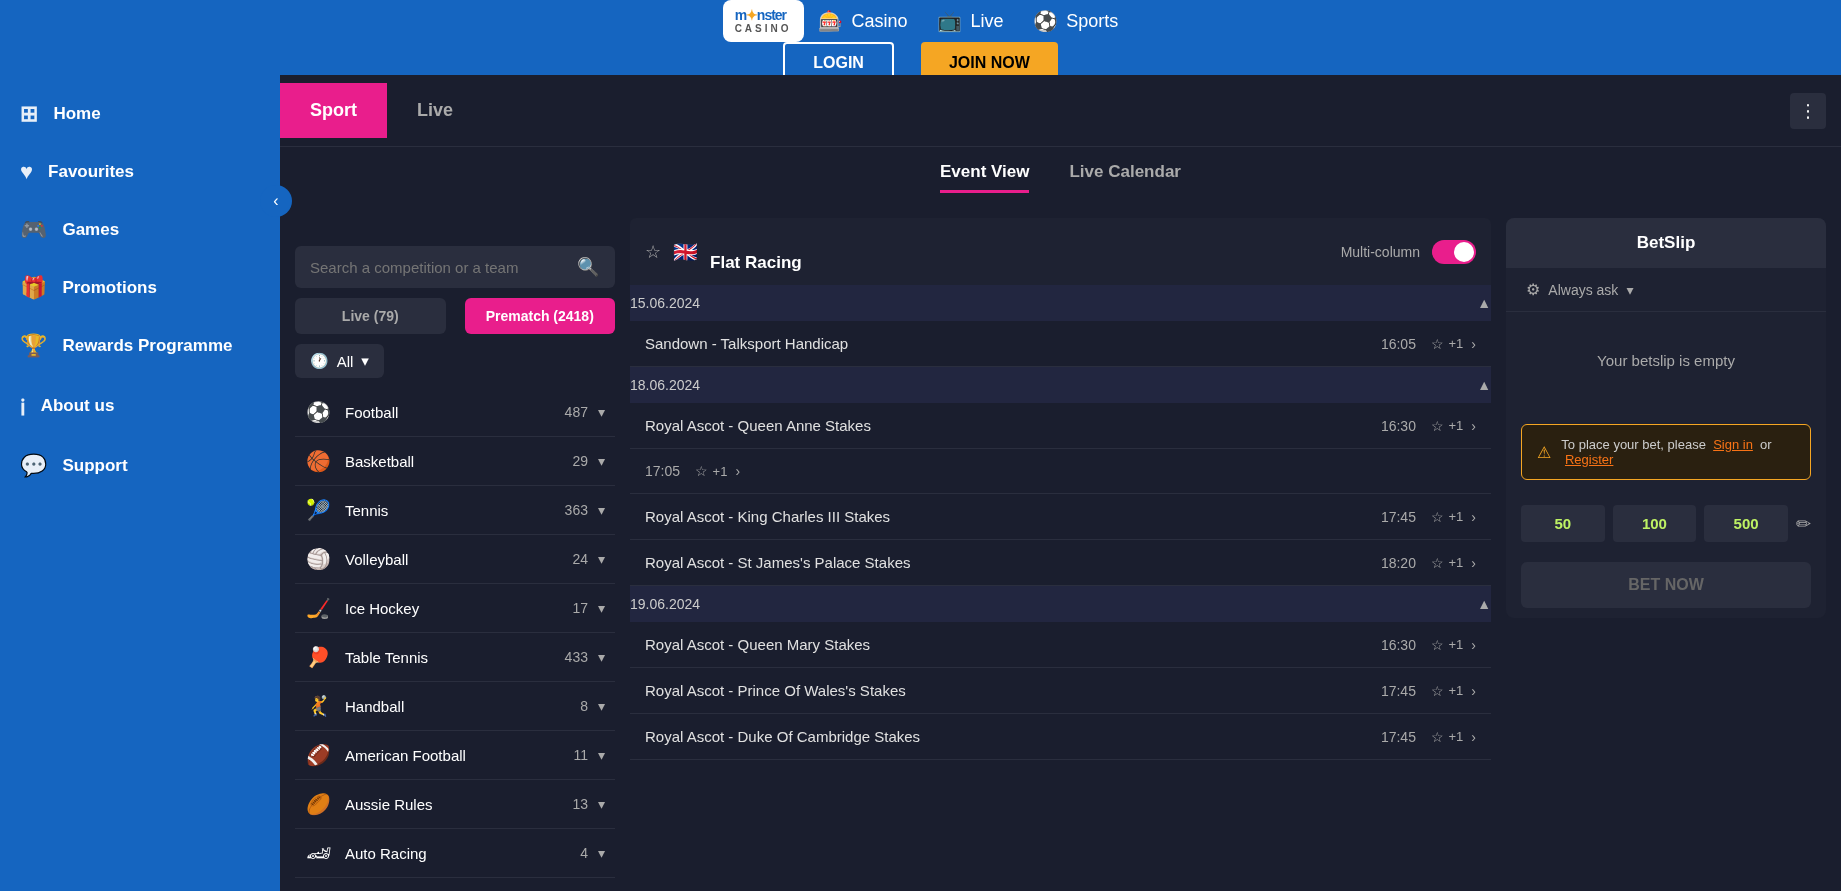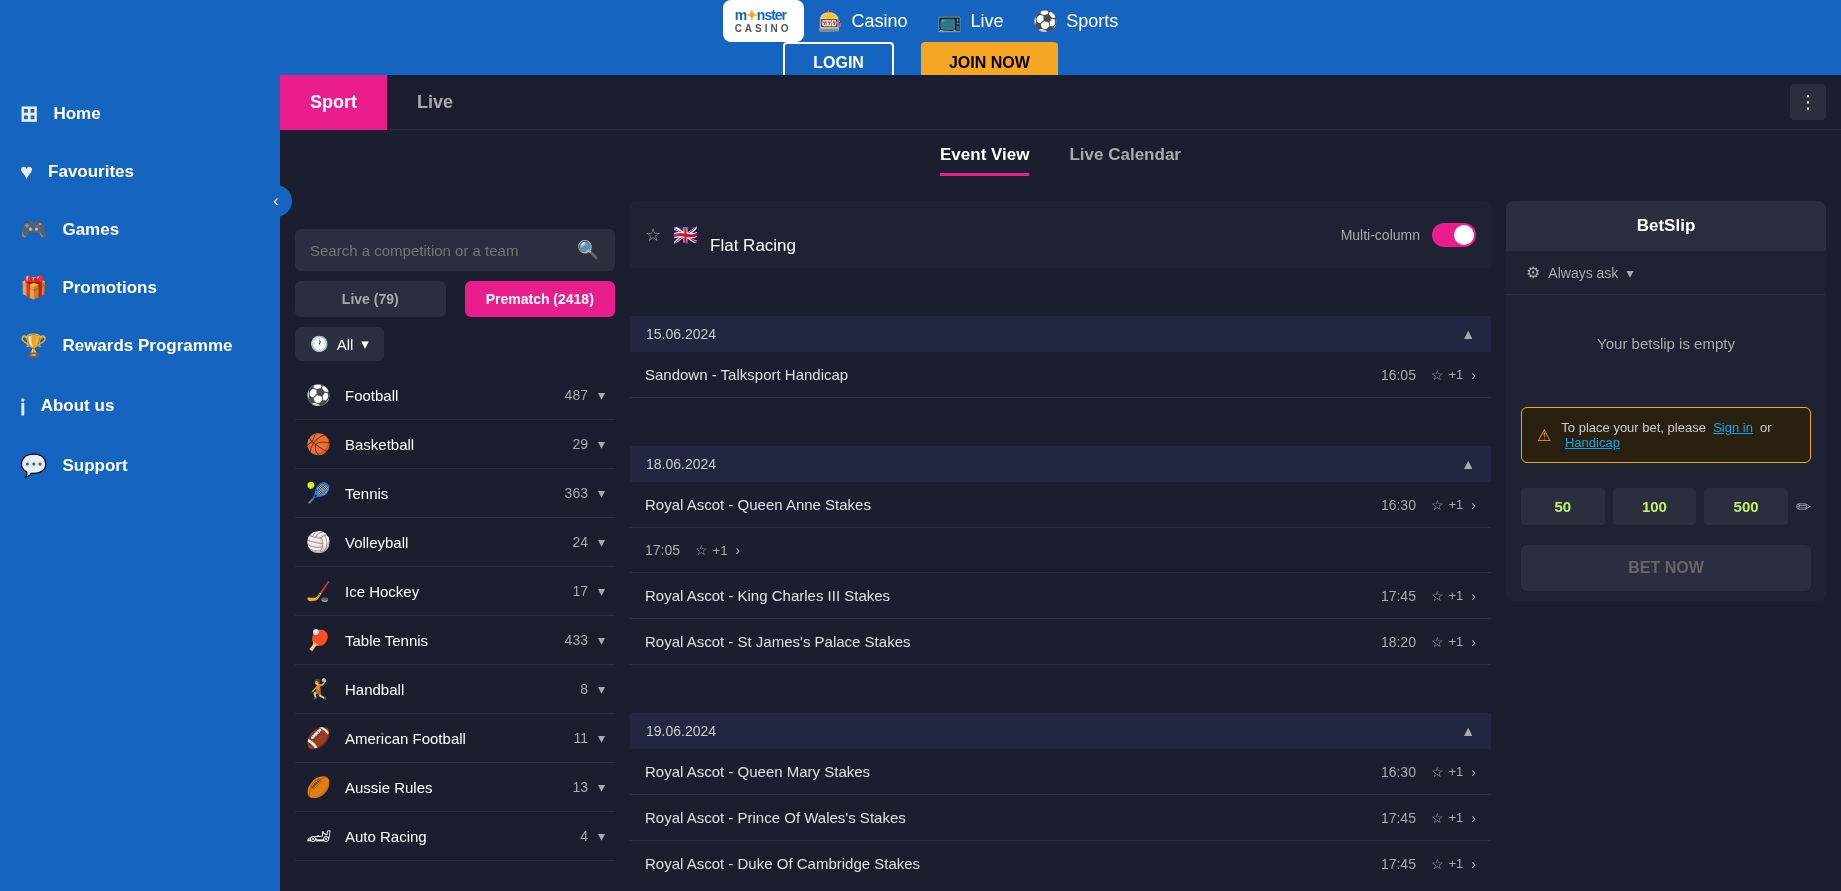--- a/index.html
+++ b/index.html
@@ -127,21 +127,21 @@
       flex-direction: column;
       overflow: hidden;
     }
 
     
     .sport-tabs {
       display: flex;
       align-items: center;
       background: #1a1e2e;
       border-bottom: 1px solid #2a2e3e;
-      height: 55px;
+      height: 72px;
       padding: 0;
       flex-shrink: 0;
       justify-content: space-between;
     }
     .sport-tabs-left {
       display: flex;
     }
     .sport-tab {
       padding: 0 30px;
       height: 55px;
@@ -290,21 +290,21 @@
       display: flex;
       align-items: center;
       padding: 12px 15px;
       background: #1e2232;
       border-radius: 6px 6px 0 0;
       gap: 12px;
       flex-shrink: 0;
     }
     .star-icon { color: #aaa; font-size: 18px; cursor: pointer; }
     .flag-icon { font-size: 20px; }
-    .event-title { flex: 1; font-size: 17px; font-weight: 400; margin-top: 23px; }
+    .event-title { flex: 1; font-size: 17px; font-weight: 700; margin-top: 23px; }
     .multi-col-label { color: #aaa; font-size: 14px; }
     .toggle {
       width: 44px;
       height: 24px;
       background: #e91e8c;
       border-radius: 12px;
       position: relative;
       cursor: pointer;
     }
     .toggle::after {
@@ -313,27 +313,26 @@
       height: 20px;
       background: #fff;
       border-radius: 50%;
       position: absolute;
       right: 2px;
       top: 2px;
     }
 
     .date-section {
       background: #222640;
-      padding: 10px 16px;
+      padding: 10px 0;
       font-size: 14px;
       color: #ccc;
       display: flex;
       align-items: center;
       justify-content: space-between;
-      margin-top: 48px;
     }
     .date-section .chevron { color: #aaa; }
 
     .event-row {
       display: flex;
       align-items: center;
       padding: 14px 15px;
       border-bottom: 1px solid #2a2e3e;
       cursor: pointer;
       background: #1a1e2e;
@@ -385,21 +384,21 @@
       border: 1px solid #f5a623;
       border-radius: 6px;
       padding: 12px 15px;
       font-size: 13px;
       color: #ccc;
       display: flex;
       gap: 10px;
       align-items: center;
     }
     .warning-icon { color: #f5a623; font-size: 16px; }
-    .sign-link { color: #0ea5e9; text-decoration: underline; cursor: pointer; }
+    .sign-link { color: #f97316; text-decoration: underline; cursor: pointer; }
     .stake-buttons {
       display: flex;
       gap: 8px;
       padding: 10px 15px;
       align-items: center;
     }
     .stake-btn {
       flex: 1;
       background: #2a2e3e;
       border: none;
@@ -689,21 +688,21 @@
           <span>Always ask</span>
           <span>▾</span>
         </div>
         <div class="betslip-empty">Your betslip is empty</div>
         <div class="betslip-warning">
           <span class="warning-icon">⚠</span>
           <span>
             <span>To place your bet, please</span>
             &nbsp;<span class="sign-link">Sign in</span>
             &nbsp;<span>or</span>
-            &nbsp;<span class="sign-link">Handicap</span>
+            &nbsp;<span class="sign-link">Register</span>
           </span>
         </div>
         <div class="stake-buttons">
           <button class="stake-btn">50</button>
           <button class="stake-btn">100</button>
           <button class="stake-btn">500</button>
           <button class="stake-edit">✏</button>
         </div>
         <button class="bet-now-btn">BET NOW</button>
       </div>

